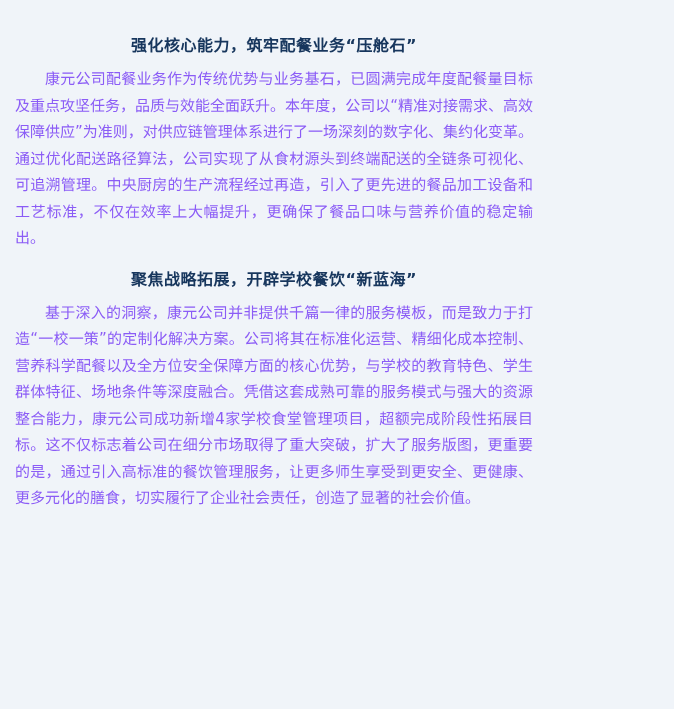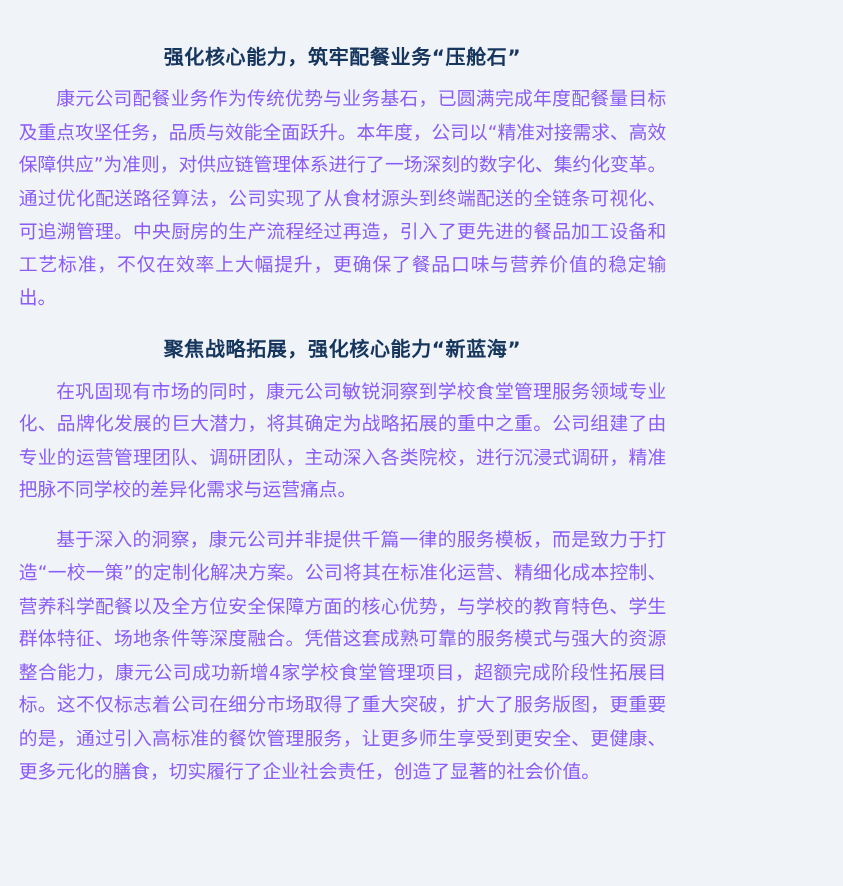--- a/index.html
+++ b/index.html
@@ -47,19 +47,18 @@
 </head>
 <body>
 
 <div class="doc-page">
 
   <h2 class="section-heading">强化核心能力，筑牢配餐业务“压舱石”</h2>
 
   <p class="body-paragraph">康元公司配餐业务作为传统优势与业务基石，已圆满完成年度配餐量目标及重点攻坚任务，品质与效能全面跃升。本年度，公司以“精准对接需求、高效保障供应”为准则，对供应链管理体系进行了一场深刻的数字化、集约化变革。通过优化配送路径算法，公司实现了从食材源头到终端配送的全链条可视化、可追溯管理。中央厨房的生产流程经过再造，引入了更先进的餐品加工设备和工艺标准，不仅在效率上大幅提升，更确保了餐品口味与营养价值的稳定输出。</p>
 
 
-  <h2 class="section-heading second">聚焦战略拓展，强化核心能力“新蓝海”</h2>
+  <h2 class="section-heading second">聚焦战略拓展，开辟学校餐饮“新蓝海”</h2>
 
-  <p class="body-paragraph">在巩固现有市场的同时，康元公司敏锐洞察到学校食堂管理服务领域专业化、品牌化发展的巨大潜力，将其确定为战略拓展的重中之重。公司组建了由专业的运营管理团队、调研团队，主动深入各类院校，进行沉浸式调研，精准把脉不同学校的差异化需求与运营痛点。</p>
 
   <p class="body-paragraph">基于深入的洞察，康元公司并非提供千篇一律的服务模板，而是致力于打造“一校一策”的定制化解决方案。公司将其在标准化运营、精细化成本控制、营养科学配餐以及全方位安全保障方面的核心优势，与学校的教育特色、学生群体特征、场地条件等深度融合。凭借这套成熟可靠的服务模式与强大的资源整合能力，康元公司成功新增4家学校食堂管理项目，超额完成阶段性拓展目标。这不仅标志着公司在细分市场取得了重大突破，扩大了服务版图，更重要的是，通过引入高标准的餐饮管理服务，让更多师生享受到更安全、更健康、更多元化的膳食，切实履行了企业社会责任，创造了显著的社会价值。</p>
 
 </div>
 
 </body></html>

